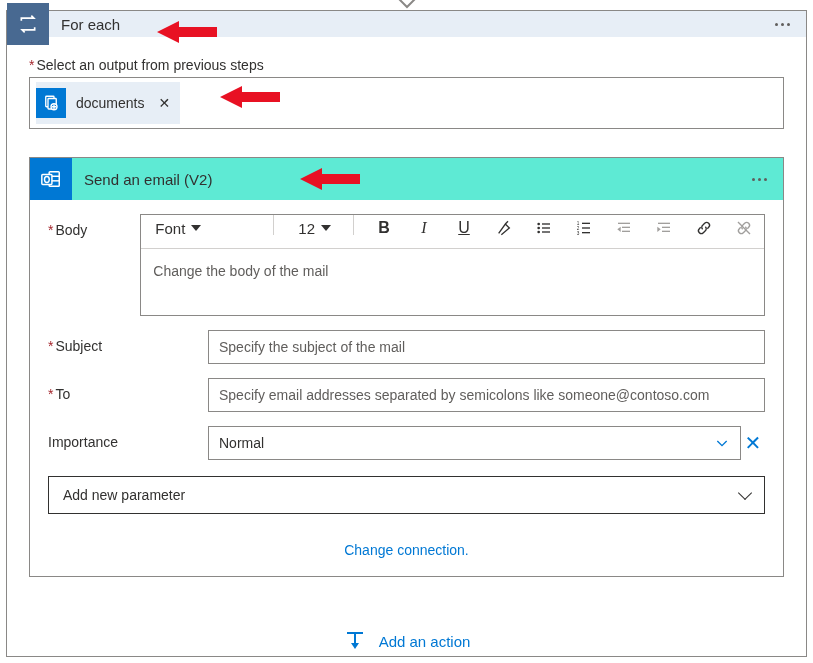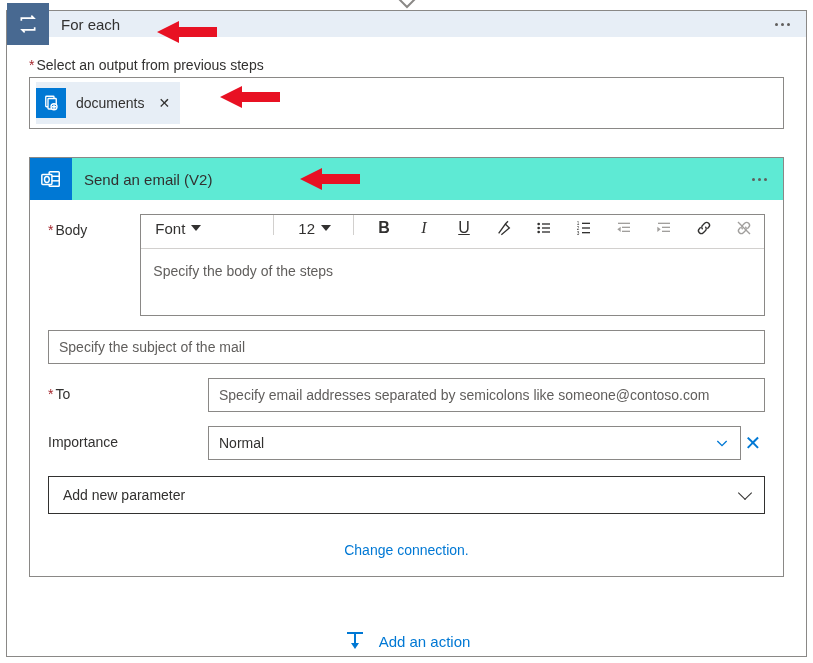--- a/index.html
+++ b/index.html
@@ -435,26 +435,29 @@
                     </svg>
                   </div>
                   <div class="rte-btn disabled">
                     <svg width="16" height="16" viewBox="0 0 24 24" fill="none" stroke="#a19f9d" stroke-width="2">
                       <path d="M10 14 a4 4 0 0 1 0-6 l3-3 a4 4 0 0 1 6 6 l-2 2"></path>
                       <path d="M14 10 a4 4 0 0 1 0 6 l-3 3 a4 4 0 0 1-6-6 l2-2"></path>
                       <line x1="3" y1="3" x2="21" y2="21"></line>
                     </svg>
                   </div>
                 </div>
-                <div class="rte-area">Specify the body of the steps</div>
+                <div class="rte-area">Change the body of the mail</div>
               </div>
             </div>
           </div>
 
           <div class="row">
+            <div class="label">
+              <span class="req">*</span><span>Subject</span>
+            </div>
             <div class="value">
               <input class="input" placeholder="Specify the subject of the mail" style="">
             </div>
           </div>
 
           <div class="row">
             <div class="label">
               <span class="req">*</span><span>To</span>
             </div>
             <div class="value">

